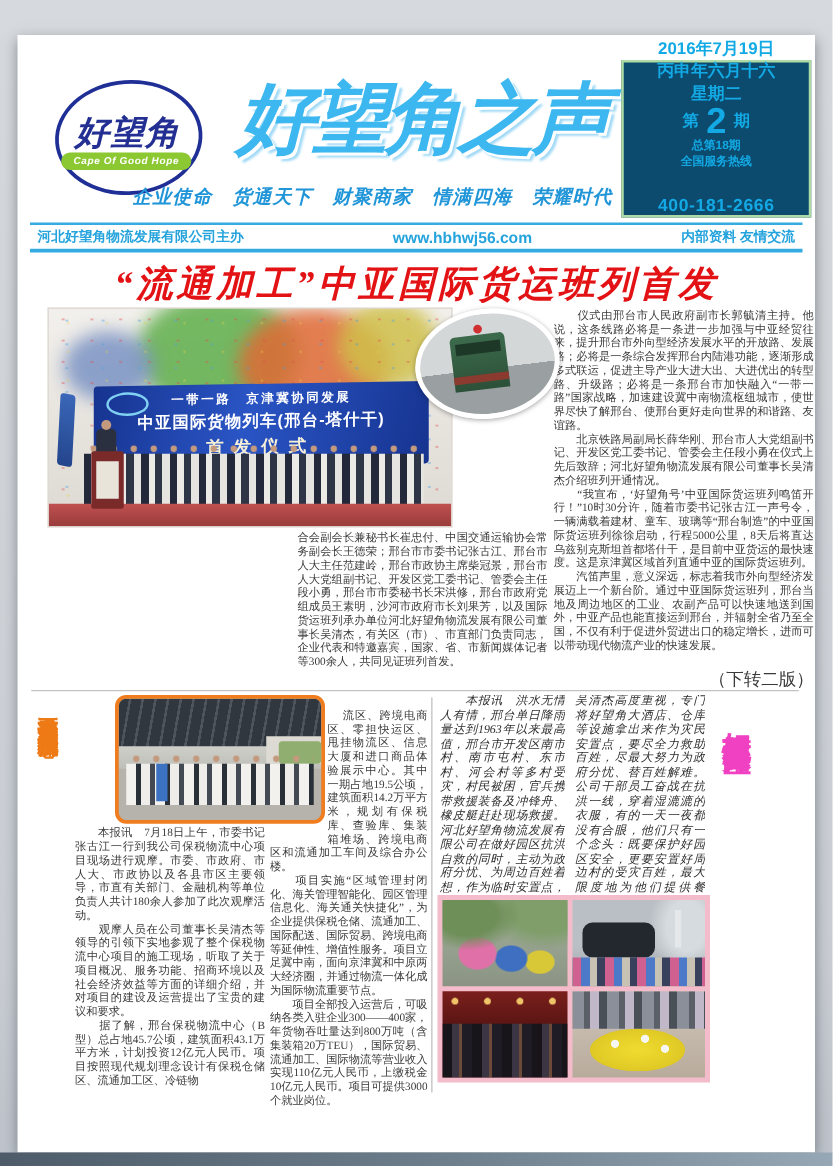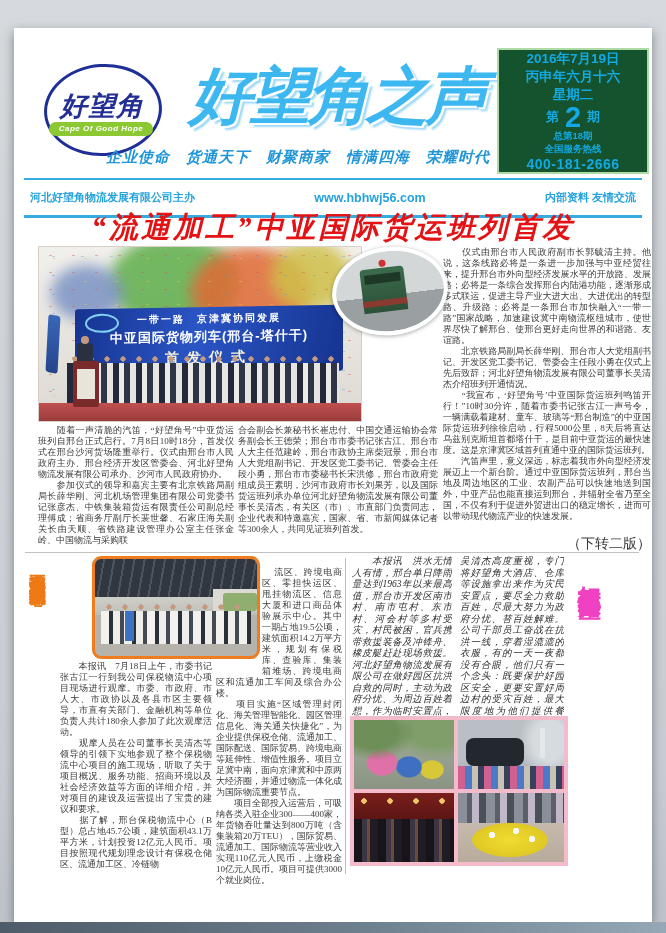--- a/index.html
+++ b/index.html
@@ -13,33 +13,33 @@
         background:linear-gradient(90deg,#4e5c69,#6e7f8d 55%,#96a8b5);}
 
   
   .logo{left:22px;top:34px;width:132px;height:102px;}
   .logo .ring{position:absolute;left:8px;top:2px;width:112px;height:86px;border:3px solid #1f2f96;border-radius:50%;transform:rotate(-4deg);}
   .logo .zh{position:absolute;left:0;top:26px;width:132px;text-align:center;font-size:27px;font-weight:bold;font-style:italic;color:#232f92;font-family:"Liberation Serif",serif;letter-spacing:1px;}
   .logo .pill{position:absolute;left:13px;top:60px;width:104px;height:14px;background:#8cc832;border-radius:8px;text-align:center;line-height:14px;font-size:8px;font-weight:bold;font-style:italic;color:#fff;letter-spacing:.5px;}
   .mast-title{left:160px;top:14px;width:326px;height:112px;line-height:108px;text-align:center;
       font-family:"Liberation Serif",serif;font-weight:bold;font-style:italic;font-size:62px;letter-spacing:-3px;
       color:#3cb7f0;text-shadow:2px 2px 0 #ffffff,4px 4px 2px #9fd9f6;white-space:nowrap;}
-  .issuebox{left:483px;top:20px;width:148px;height:122px;border:2px solid #aedaa6;background:#14532d;
+  .issuebox{left:483px;top:20px;width:148px;height:122px;border:2px solid #aedaa6;background:#0c4a6e;
       display:flex;flex-direction:column;justify-content:flex-end;align-items:center;color:#12a9e4;text-align:center;}
   .issuebox .l1{font-size:13.5px;font-weight:bold;}
   .issuebox .issue-row{display:flex;align-items:center;gap:6px;font-weight:bold;}
   .issuebox .issue-row .small{font-size:13px;}
   .issuebox .issue-row .big{font-size:29px;line-height:26px;}
   .issuebox .l2{font-size:9.5px;font-weight:bold;}
-  .issuebox .l3{font-size:14px;font-weight:bold;letter-spacing:.5px;}
+  .issuebox .l3{font-size:14px;font-weight:bold;letter-spacing:.5px;margin-top:20px;}
   .mission{left:36px;top:120px;width:440px;height:20px;text-align:right;font-size:15px;font-weight:bold;font-style:italic;
       color:#2095d8;letter-spacing:1px;font-family:"Liberation Serif",serif;white-space:nowrap;}
 
   
-  .infobar{left:10px;top:150px;width:618px;height:40px;border-top:2px solid #35abe2;border-bottom:3px solid #35abe2;
+  .infobar{left:10px;top:150px;width:618px;height:24px;border-top:2px solid #35abe2;border-bottom:3px solid #35abe2;
       display:flex;justify-content:space-between;align-items:center;padding:0 6px;box-sizing:border-box;}
   .infobar span{color:#25a3dc;font-weight:bold;}
   .infobar .org{font-size:11px;}
   .infobar .web{font-size:12.5px;}
   .infobar .note{font-size:11px;}
 
   
   .headline{left:10px;top:180px;width:618px;height:36px;text-align:center;font-size:29px;font-weight:bold;font-style:italic;
       color:#e31214;letter-spacing:3px;font-family:"Liberation Serif",serif;white-space:nowrap;}
   .body-text{font-size:9px;line-height:11px;text-align:justify;color:#3a3a3a;white-space:pre-wrap;overflow:hidden;
@@ -191,22 +191,20 @@
     <div class="stage-bodies"></div>
     <div class="carpet"></div>
     <div class="speaker"></div>
     <div class="podium"></div>
   </div>
   <div class="abs train-inset">
     <div class="train"></div>
     <div class="train-dot"></div>
   </div>
 
-  <div class="abs body-text lead-c1">　　随着一声清脆的汽笛，“好望角号”中亚货运班列自邢台正式启行。7月8日10时18分，首发仪式在邢台沙河货场隆重举行。仪式由邢台市人民政府主办、邢台经济开发区管委会、河北好望角物流发展有限公司承办、沙河市人民政府协办。
-　　参加仪式的领导和嘉宾主要有北京铁路局副局长薛华刚、河北机场管理集团有限公司党委书记张彦杰、中铁集装箱货运有限责任公司副总经理傅成；省商务厅副厅长裴世馨、石家庄海关副关长由天顺、省铁路建设管理办公室主任张金岭、中国物流与采购联</div>
   <div class="abs body-text lead-c2">合会副会长兼秘书长崔忠付、中国交通运输协会常务副会长王德荣；邢台市市委书记张古江、邢台市人大主任范建岭，邢台市政协主席柴冠景，邢台市人大党组副书记、开发区党工委书记、管委会主任段小勇，邢台市市委秘书长宋洪修，邢台市政府党组成员王素明，沙河市政府市长刘果芳，以及国际货运班列承办单位河北好望角物流发展有限公司董事长吴清杰，有关区（市）、市直部门负责同志，企业代表和特邀嘉宾，国家、省、市新闻媒体记者等300余人，共同见证班列首发。</div>
   <div class="abs body-text lead-c3">　　仪式由邢台市人民政府副市长郭毓清主持。他说，这条线路必将是一条进一步加强与中亚经贸往来，提升邢台市外向型经济发展水平的开放路、发展路；必将是一条综合发挥邢台内陆港功能，逐渐形成多式联运，促进主导产业大进大出、大进优出的转型路、升级路；必将是一条邢台市加快融入“一带一路”国家战略，加速建设冀中南物流枢纽城市，使世界尽快了解邢台、使邢台更好走向世界的和谐路、友谊路。
 　　北京铁路局副局长薛华刚、邢台市人大党组副书记、开发区党工委书记、管委会主任段小勇在仪式上先后致辞；河北好望角物流发展有限公司董事长吴清杰介绍班列开通情况。
 　　“我宣布，‘好望角号’中亚国际货运班列鸣笛开行！”10时30分许，随着市委书记张古江一声号令，一辆满载着建材、童车、玻璃等“邢台制造”的中亚国际货运班列徐徐启动，行程5000公里，8天后将直达乌兹别克斯坦首都塔什干，是目前中亚货运的最快速度。这是京津冀区域首列直通中亚的国际货运班列。
 　　汽笛声里，意义深远，标志着我市外向型经济发展迈上一个新台阶。通过中亚国际货运班列，邢台当地及周边地区的工业、农副产品可以快速地送到国外，中亚产品也能直接运到邢台，并辐射全省乃至全国，不仅有利于促进外贸进出口的稳定增长，进而可以带动现代物流产业的快速发展。</div>
   <div class="abs jumpnote">（下转二版）</div>
 
   <div class="abs hdiv"></div>
   <div class="abs vdiv"></div>
 

